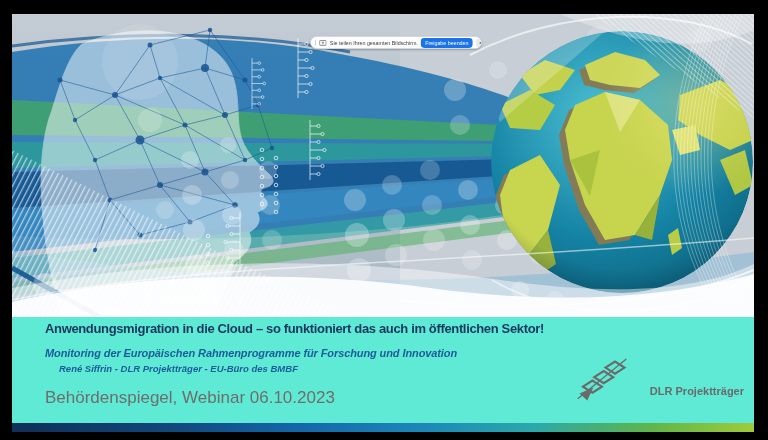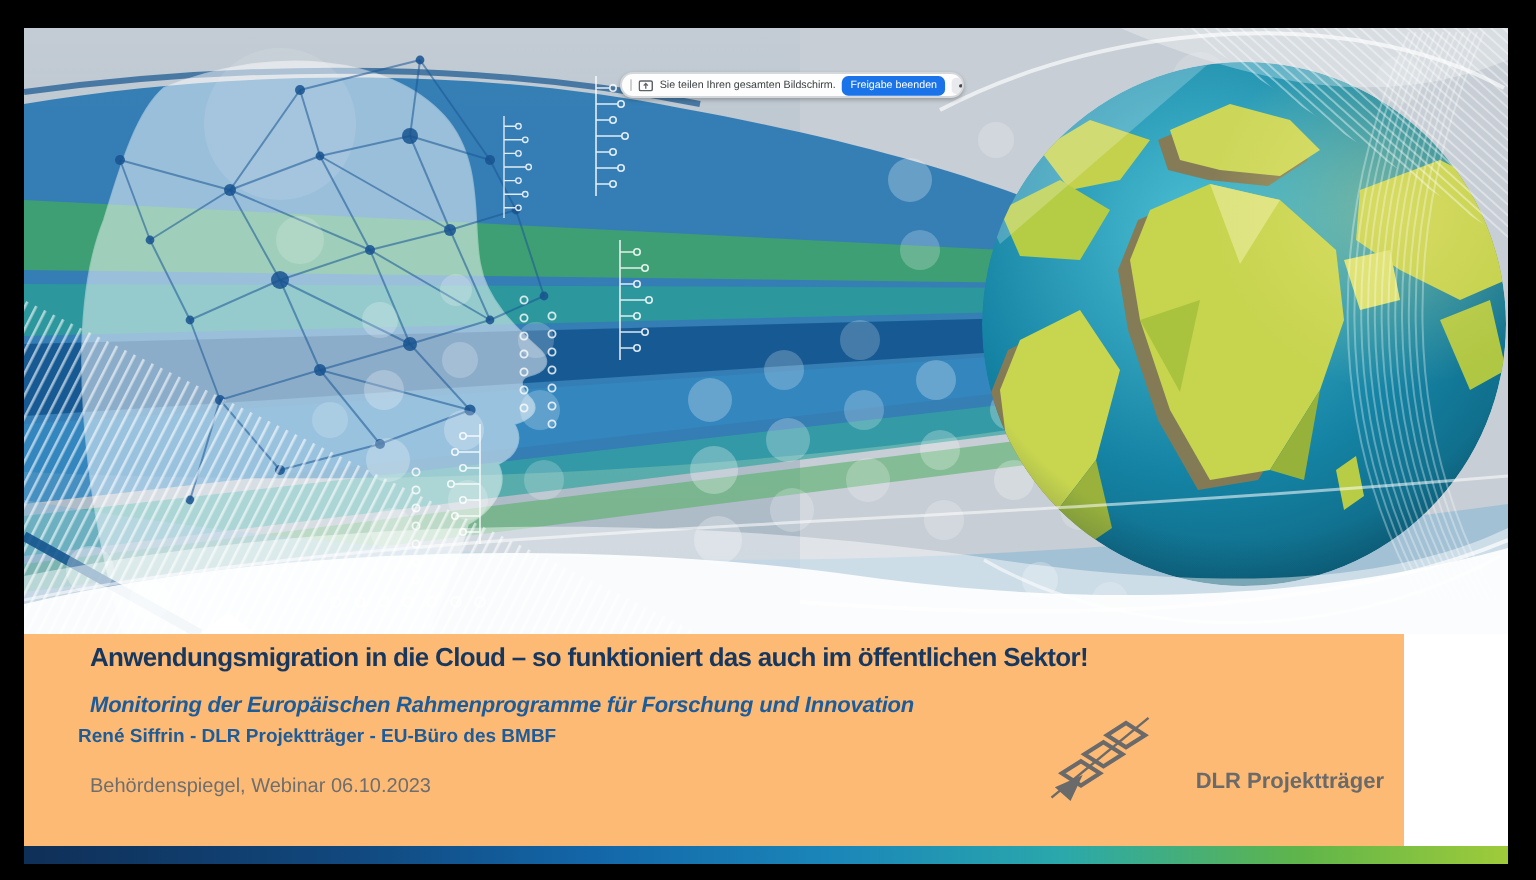--- a/index.html
+++ b/index.html
@@ -17,28 +17,28 @@
   .drag{width:1px;height:7px;background:#c3c7cb;}
   .share-msg{font-size:6.5px;color:#3c4043;}
   .stop-btn{border:none;background:#1a73e8;color:#fff;font-size:6.5px;line-height:1;
     padding:2.5px 5px;border-radius:4px;cursor:pointer;}
   .hide-btn{border:none;background:#e8eaed;width:14px;height:10px;border-radius:3px;
     position:relative;cursor:pointer;padding:0;}
   .hide-glyph{position:absolute;left:50%;top:50%;width:5px;height:2px;background:#444;
     transform:translate(-50%,-50%);border-radius:1px;}
 
   
-  .textband{position:absolute;left:0;top:303px;width:690px;height:106px;background:#fdba74;}
+  .textband{position:absolute;left:0;top:303px;width:742px;height:106px;background:#5eead4;}
   .title{position:absolute;left:33px;top:4px;font-size:13px;font-weight:bold;
     color:#17375f;letter-spacing:-.35px;white-space:nowrap;}
   .subtitle{position:absolute;left:33px;top:30px;font-size:11px;font-weight:bold;font-style:italic;
     color:#1d5c9b;letter-spacing:-.1px;white-space:nowrap;}
-  .presenter{position:absolute;left:27px;top:46px;font-size:9.5px;font-weight:bold;
+  .presenter{position:absolute;left:47px;top:46px;font-size:9.5px;font-weight:bold;font-style:italic;
     color:#1d5c9b;white-space:nowrap;}
-  .footer{position:absolute;left:33px;top:71px;font-size:10px;color:#6e6e6e;white-space:nowrap;}
+  .footer{position:absolute;left:33px;top:71px;font-size:17px;color:#6e6e6e;white-space:nowrap;}
   .logo{position:absolute;right:8px;top:38px;display:flex;align-items:flex-end;}
   .logo-text{font-size:11px;font-weight:bold;color:#6a6a6a;margin:0 2px 4px 2px;white-space:nowrap;padding-left:20px;}
 
   
   .gradbar{position:absolute;left:0;top:409px;width:742px;height:9px;
     background:linear-gradient(to right,#0f2f57 0%,#11487e 22%,#1366a8 38%,#1b87b9 55%,
       #2aa8ab 70%,#5fb54a 86%,#9fcb3a 100%);}
 </style>
 </head>
 <body>

